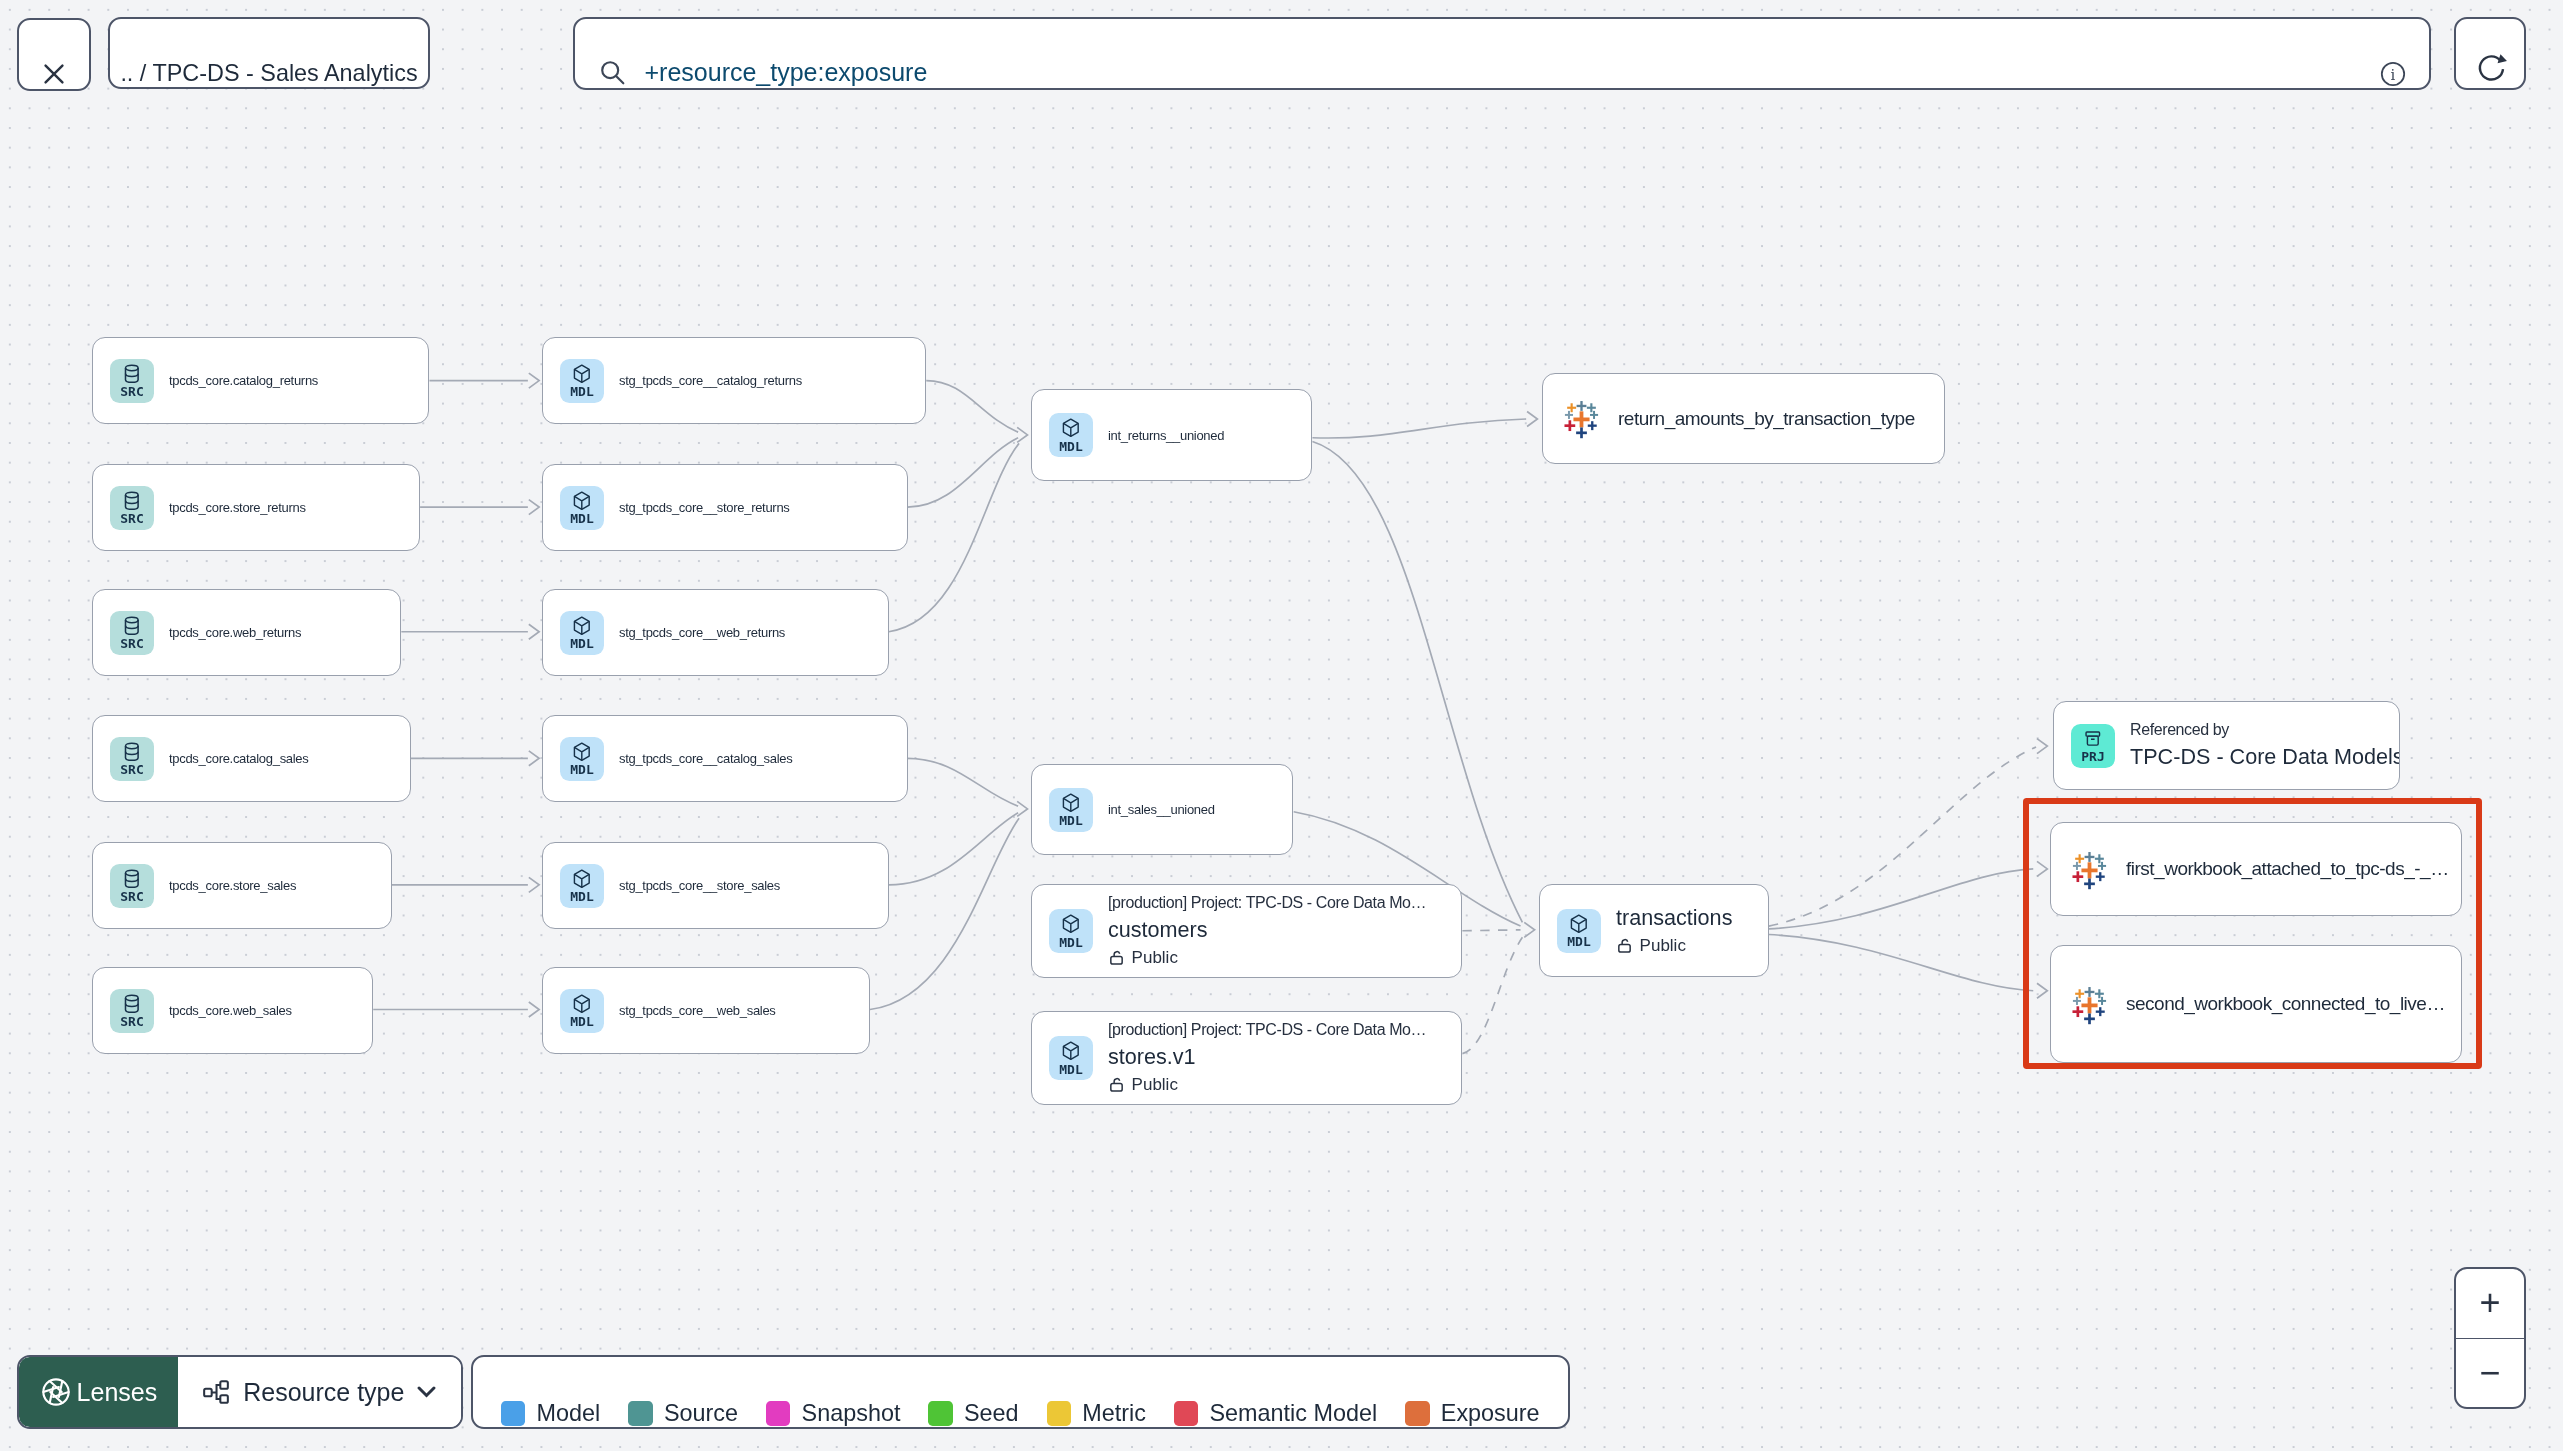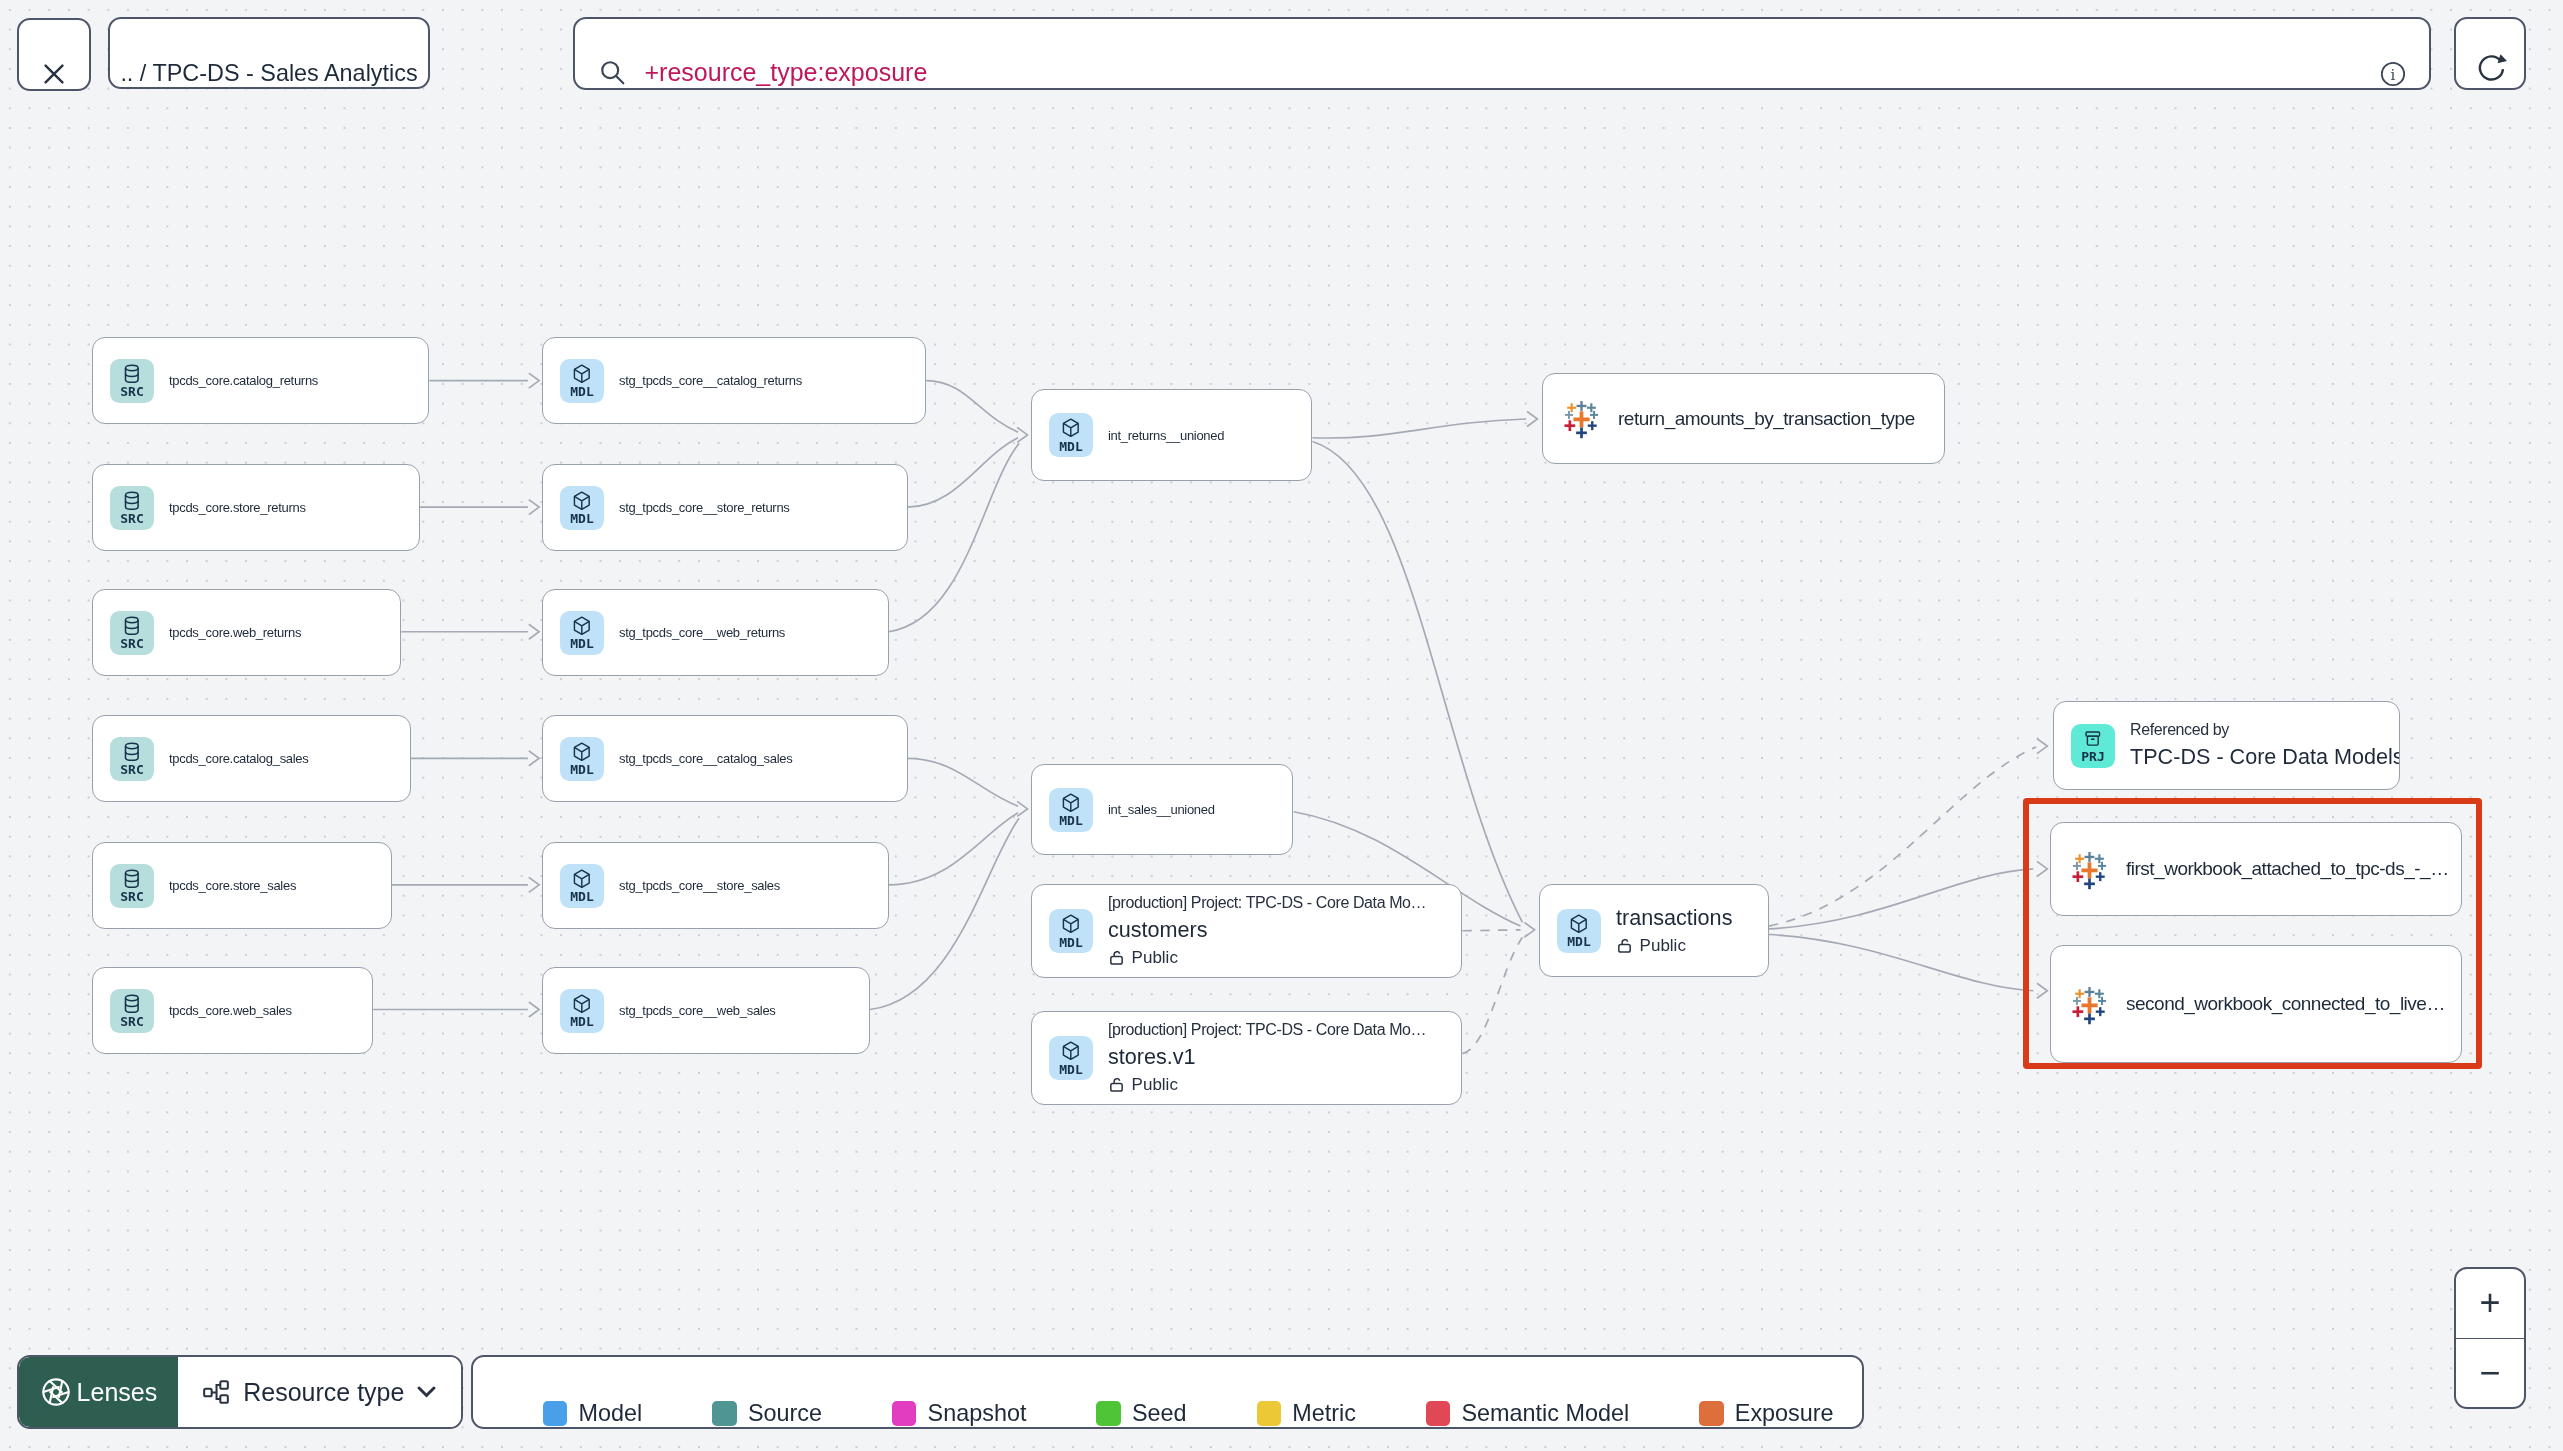--- a/index.html
+++ b/index.html
@@ -14,21 +14,21 @@
   }
   
   .pill{
     position:absolute;background:#fff;border:2.3px solid #4d5568;border-radius:13px;
     display:flex;align-items:flex-end;box-sizing:border-box;
   }
   .icon-btn{justify-content:center;cursor:pointer;}
   #close-btn{left:17px;top:18px;width:74px;height:73px;}
   #breadcrumb{left:108px;top:17px;width:322px;height:72px;justify-content:center;font-size:23.4px;cursor:pointer;}
   #search-bar{left:573px;top:17px;width:1858px;height:73px;padding:0 22.5px;gap:15px;}
-  #search-input{flex:1;border:none;outline:none;font-size:25px;color:#be185d;background:transparent;font-family:inherit;}
+  #search-input{flex:1;border:none;outline:none;font-size:25px;color:#0c4a6e;background:transparent;font-family:inherit;}
   #refresh-btn{left:2454px;top:17px;width:72px;height:73px;}
   
   #canvas{position:absolute;inset:0;}
   #edges{position:absolute;left:0;top:0;z-index:1;pointer-events:none;}
   #nodes{position:absolute;left:0;top:0;z-index:2;}
   .node{
     position:absolute;background:#fff;border:1.9px solid #99a0ad;border-radius:13px;
     display:flex;align-items:center;box-sizing:border-box;
     padding-left:17px;gap:15px;cursor:pointer;overflow:hidden;white-space:nowrap;
   }
@@ -45,21 +45,21 @@
   .node.exposure .node-label{font-size:19px;letter-spacing:-0.5px;}
   #highlight{position:absolute;z-index:3;pointer-events:none;border-radius:3.7px;box-sizing:border-box;}
   
   #lens-pill{left:17px;top:1355px;height:74px;overflow:hidden;padding:0;}
   #lenses-btn{
     height:100%;display:flex;align-items:center;gap:5px;padding:0 20.6px;
     color:#fff;font-size:25px;cursor:pointer;border-radius:10.3px 0 0 10.3px;
   }
   #resource-btn{height:100%;display:flex;align-items:center;gap:13px;padding:0 24.4px;font-size:25px;cursor:pointer;background:#fff;}
   #legend-pill{left:471px;top:1355px;height:74px;padding:0 28px;gap:28px;font-size:23.4px;}
-  .legend-item{display:flex;align-items:center;gap:11.2px;margin-left:42px;}
+  .legend-item{display:flex;align-items:center;gap:11.2px;}
   .swatch{width:24.4px;height:24.4px;border-radius:4.7px;}
   #zoom-ctl{left:2454px;top:1267px;width:72px;height:142px;flex-direction:column;padding:0;overflow:hidden;}
   .zoom-cell{flex:1;width:100%;display:flex;align-items:center;justify-content:center;font-size:36px;color:#2a3342;cursor:pointer;}
   .zoom-cell:first-child{border-bottom:1.9px solid #4d5568;}
   svg{display:block;}
 </style>
 </head>
 <body>
 
 <div id="canvas">

